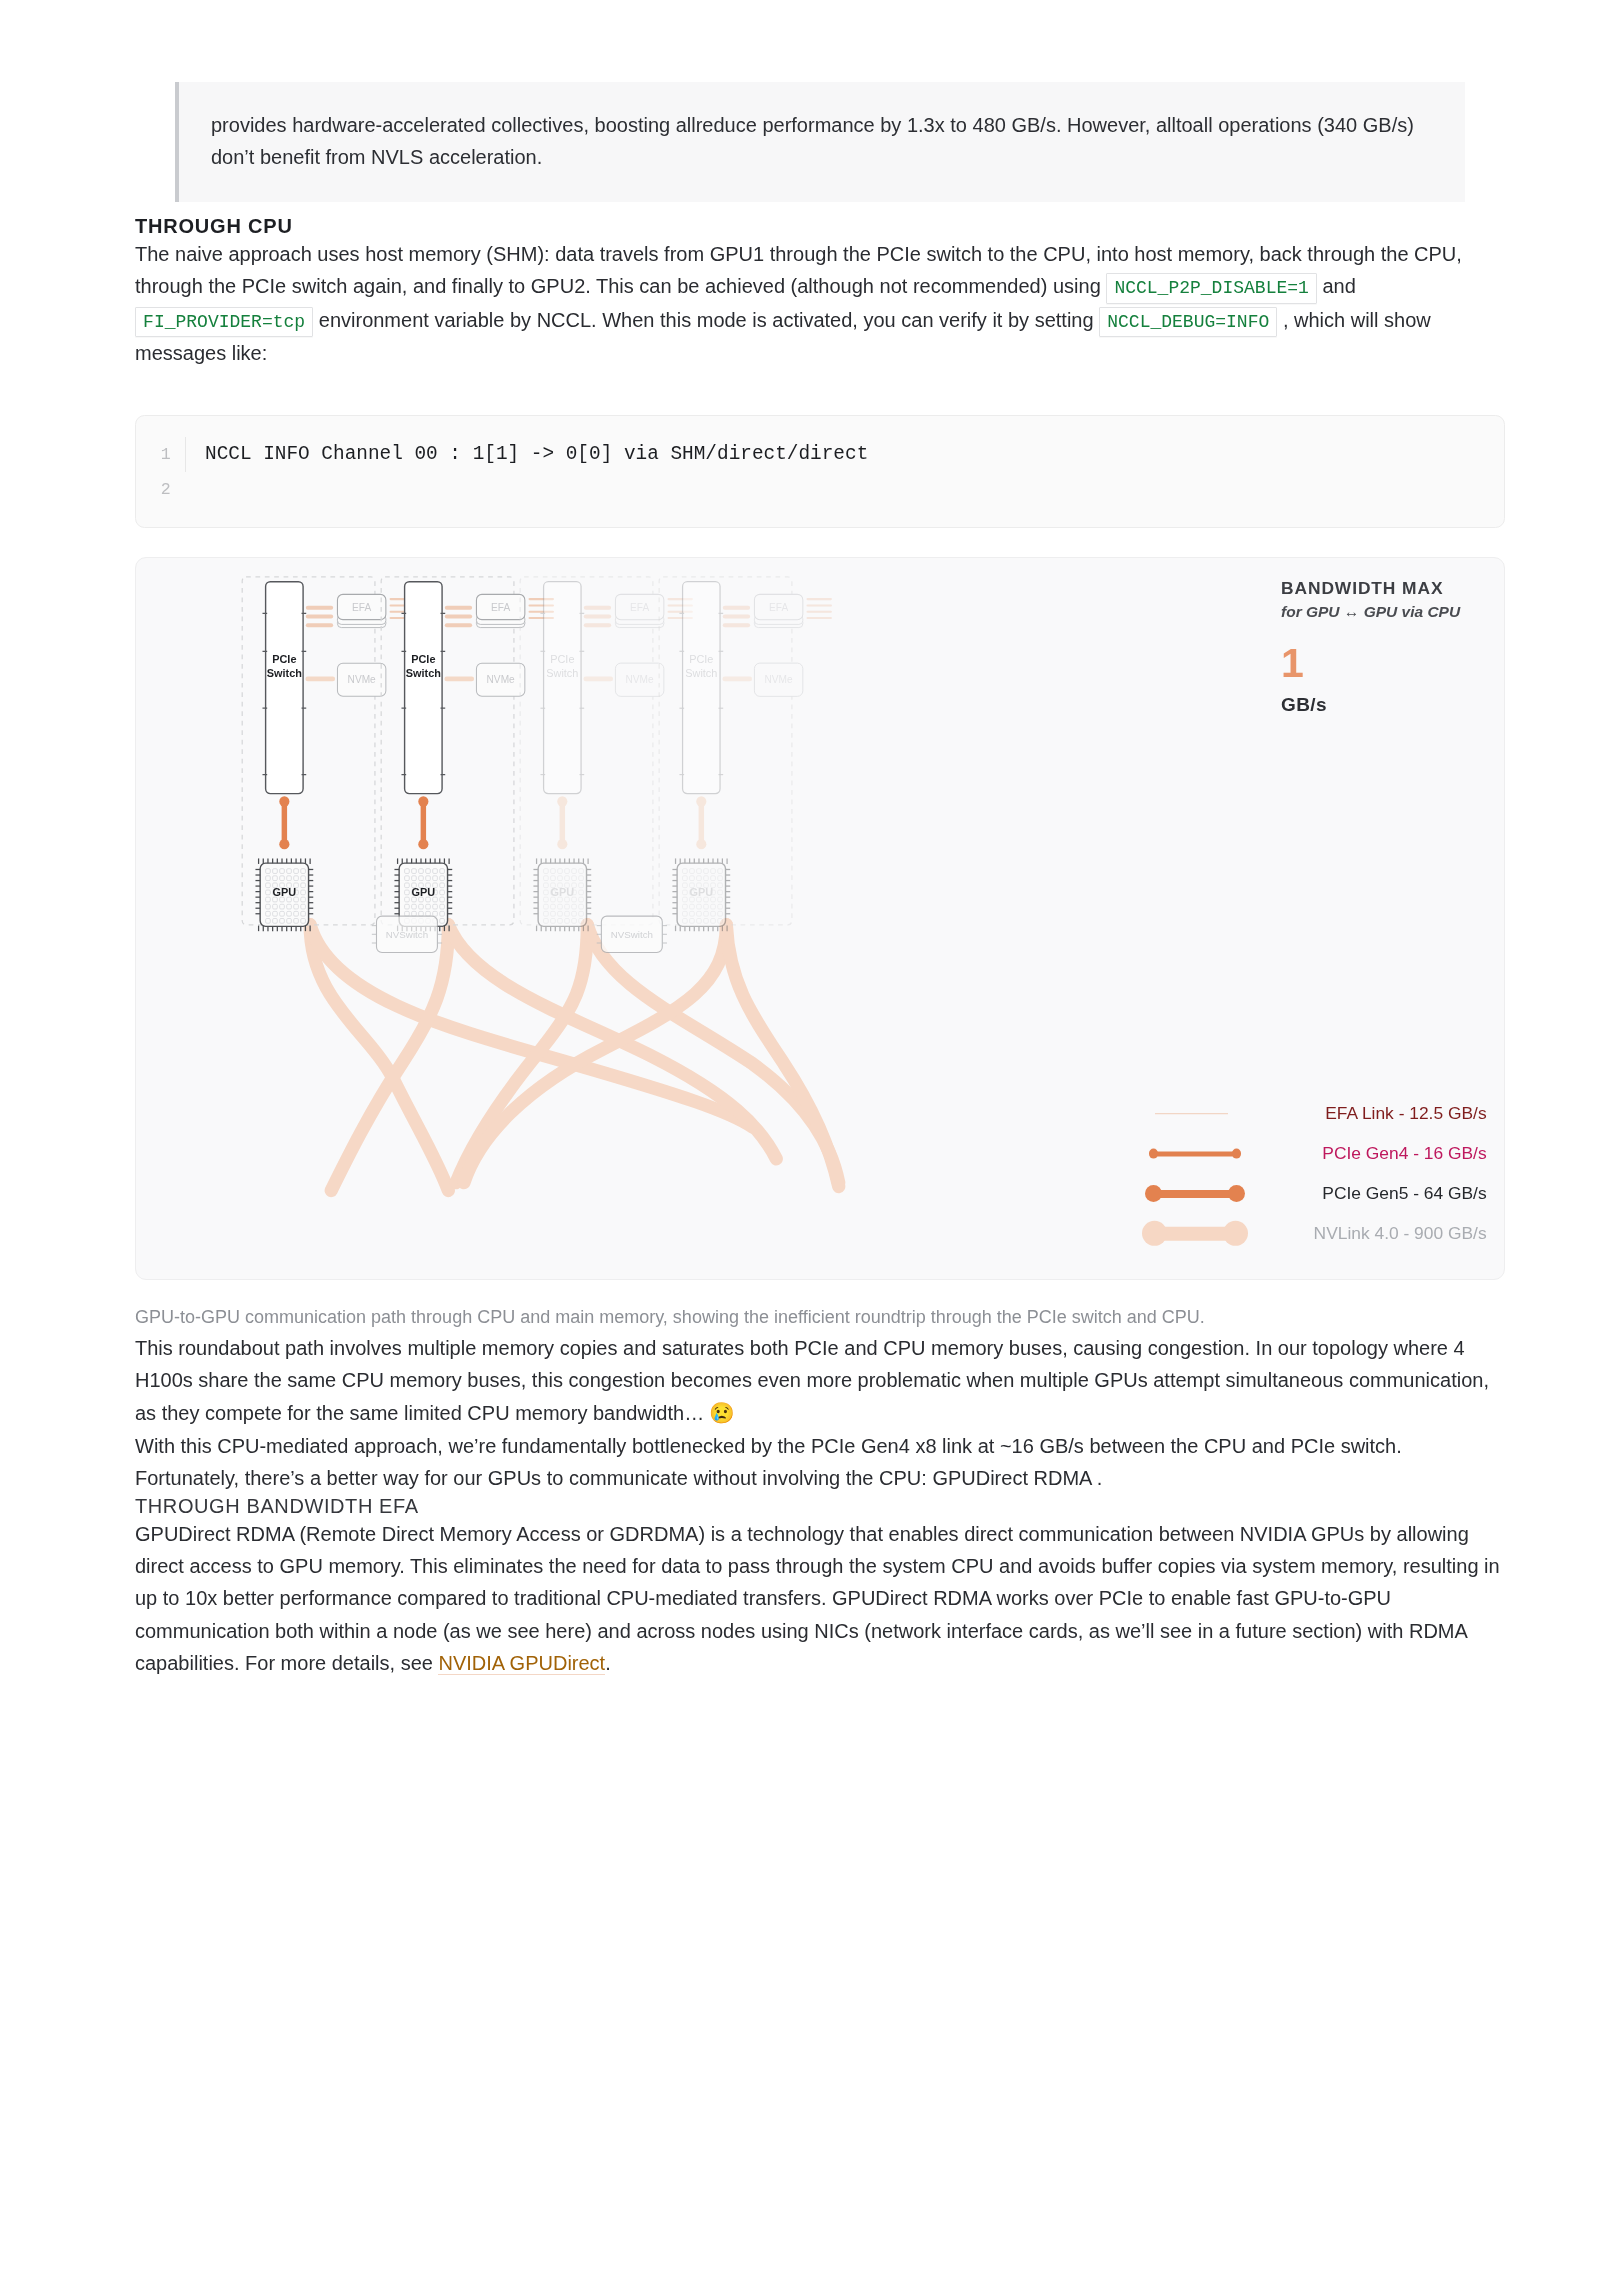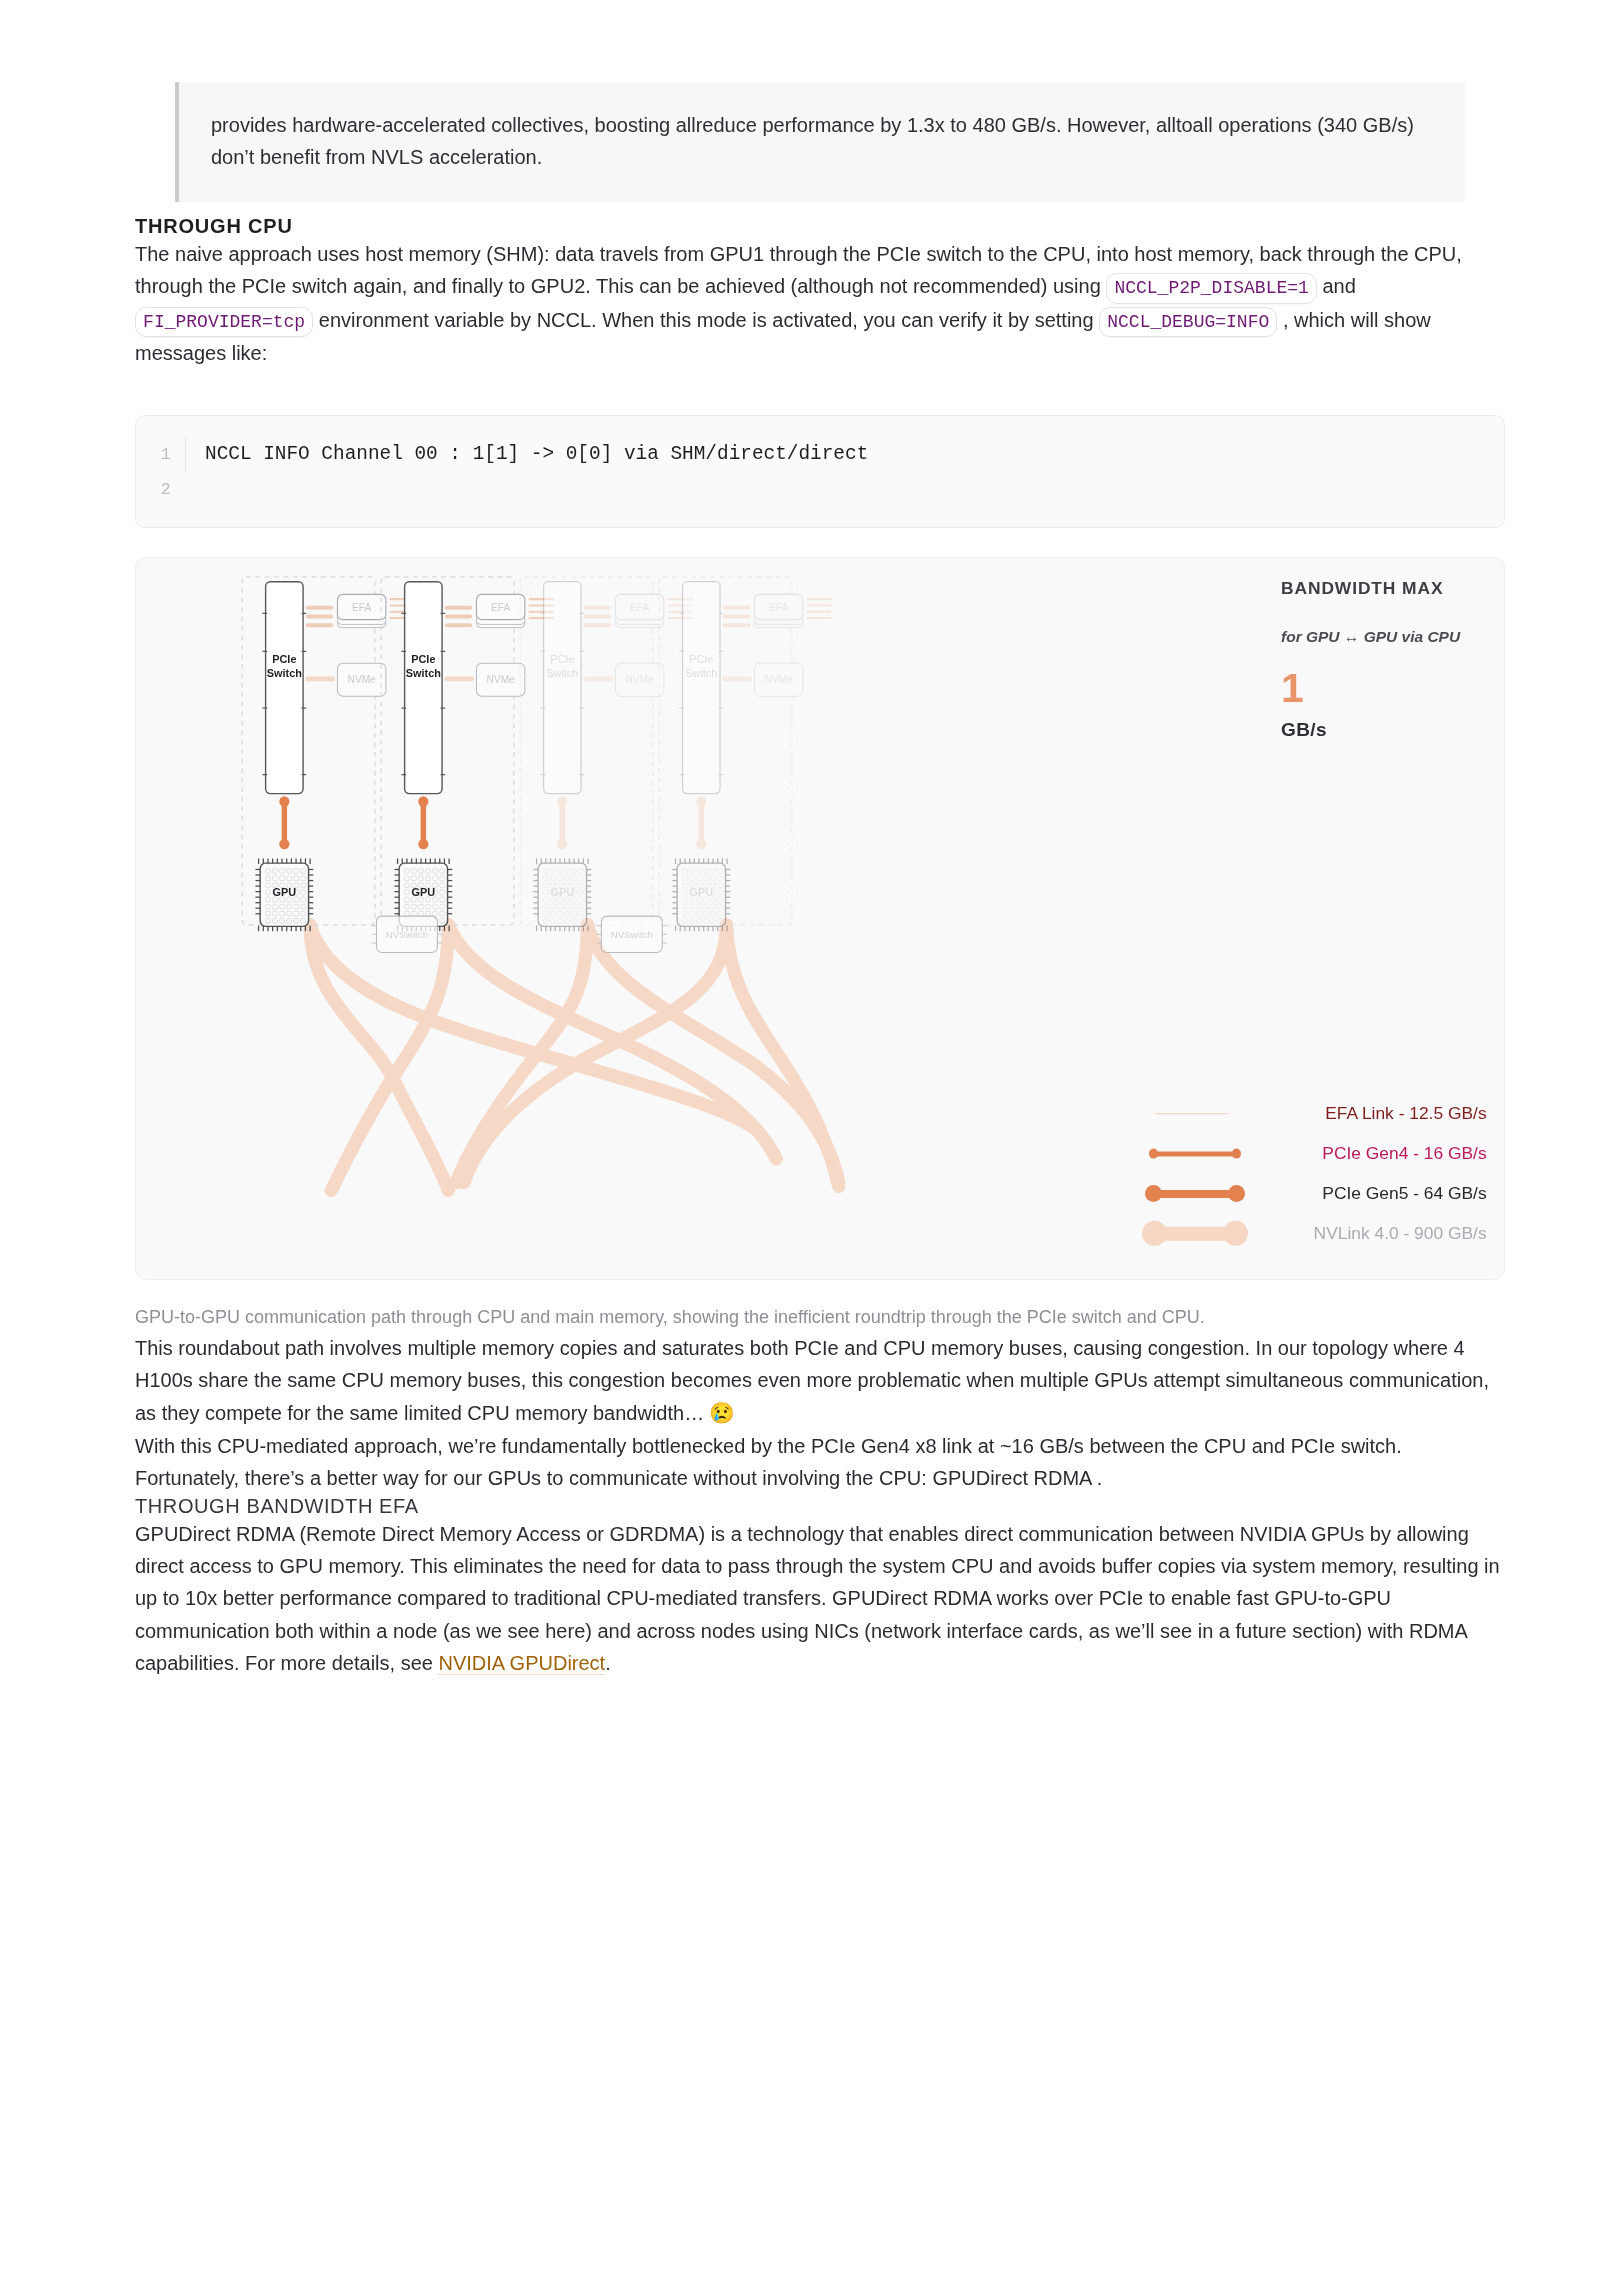--- a/index.html
+++ b/index.html
@@ -52,23 +52,23 @@
   .p-roundabout { margin-top: 44px; }
   .p-withcpu { margin-top: 44px; }
   .p-gpudirect { margin-top: 38px; }
 
   
   code.pill {
     font-family: "Liberation Mono", monospace;
     font-size: 18px;
     background: #ffffff;
     border: 1.1px solid #e1e2e4;
-    border-radius: 11px;
+    border-radius: 1px;
     padding: 4px 7.1px 4.8px 7.1px;
-    color: #701a75;
+    color: #15803d;
     white-space: nowrap;
     box-shadow: 0 0.8px 0.8px rgba(0,0,0,0.03);
   }
 
   a.link {
     color: #a16207;
     text-decoration: none;
     border-bottom: 1.6px solid rgba(224,139,93,0.35);
   }
 
@@ -132,21 +132,21 @@
     text-align: left;
     padding-right: 11px;
     font-weight: bold;
   }
   .bw-title {
     font-size: 17.4px;
     letter-spacing: 0.9px;
     color: #3c3e43;
   }
   .bw-sub {
-    margin-top: 29px;
+    margin-top: 4px;
     font-size: 15.5px;
     font-style: italic;
     color: #4a4c51;
   }
   .bw-value {
     margin-top: 22px;
     font-size: 41px;
     color: #e8956a;
     line-height: 1;
   }

